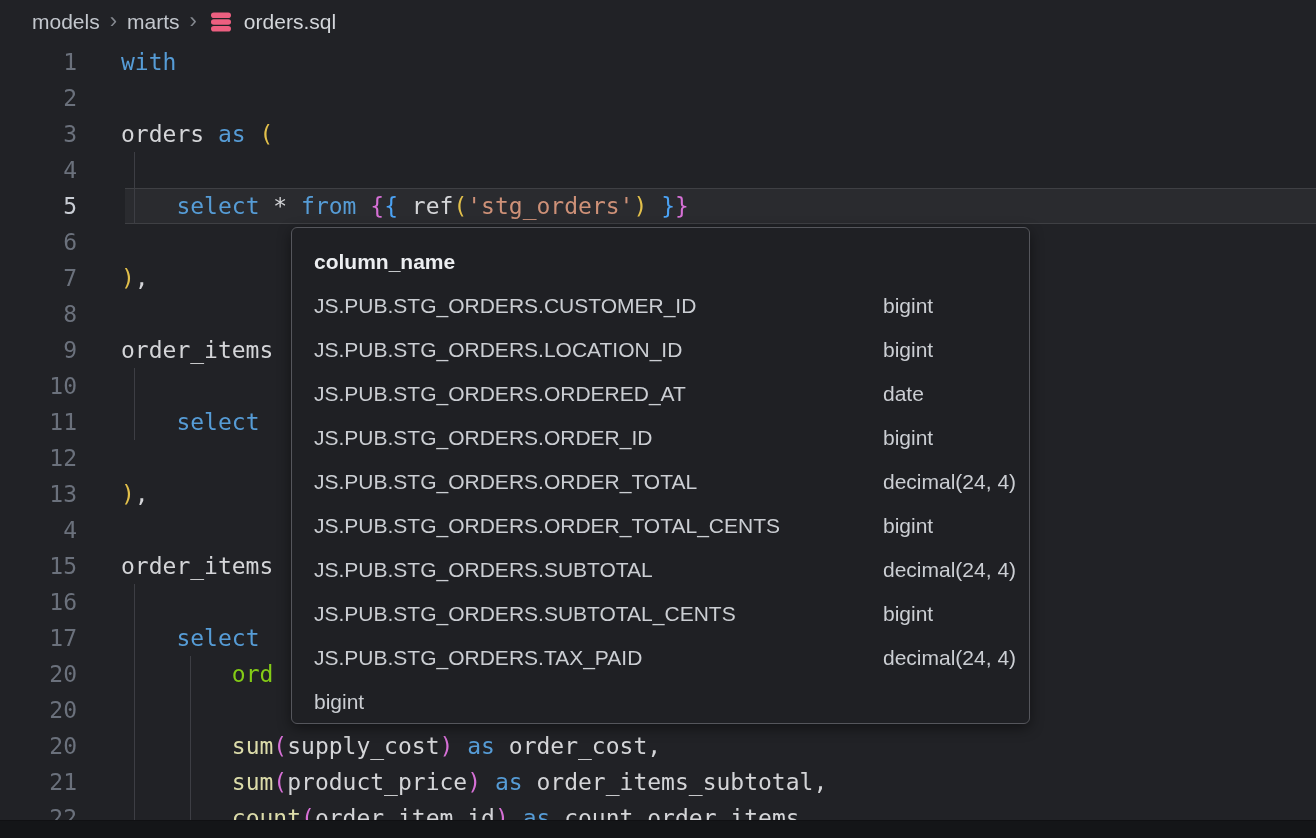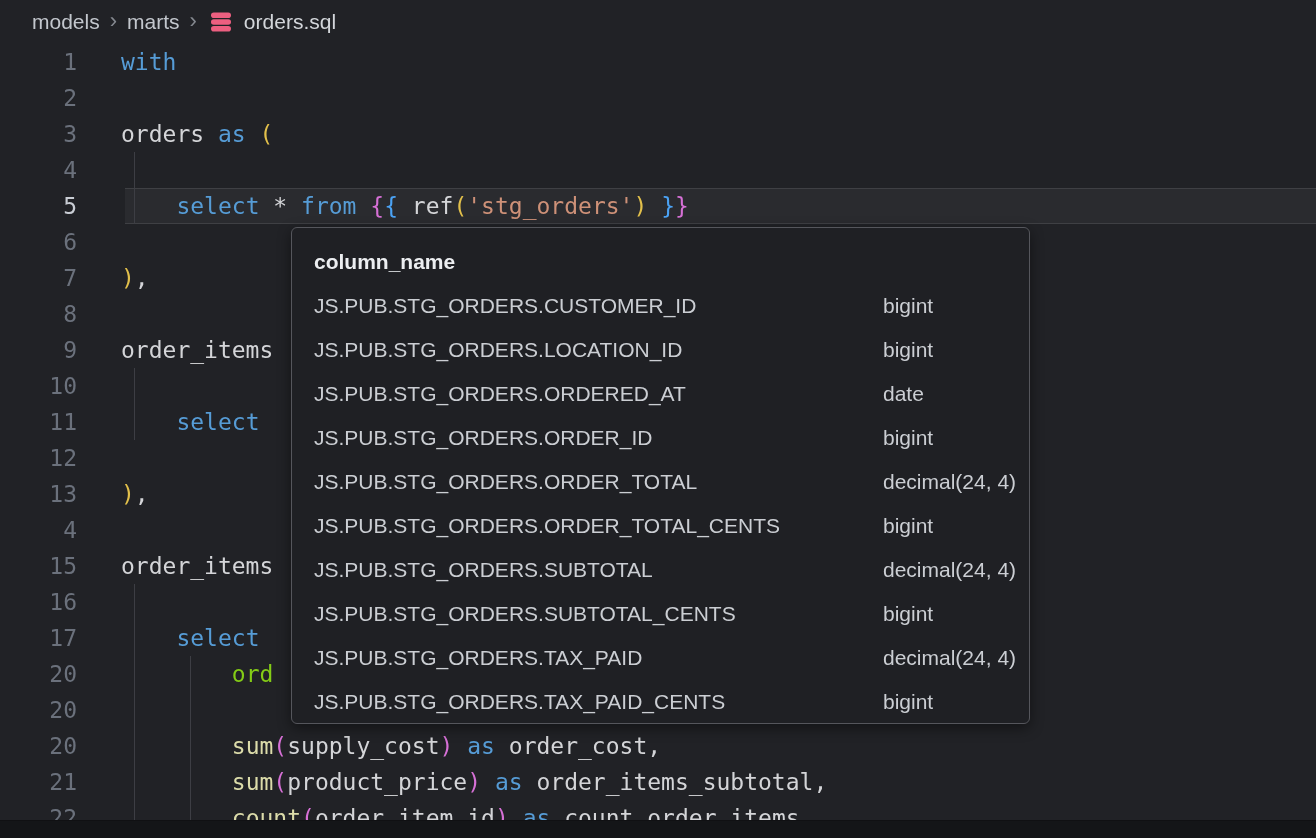--- a/index.html
+++ b/index.html
@@ -149,18 +149,17 @@
     </div>
     <div class="trow">
       <span>JS.PUB.STG_ORDERS.SUBTOTAL_CENTS</span>
       <span>bigint</span>
     </div>
     <div class="trow">
       <span>JS.PUB.STG_ORDERS.TAX_PAID</span>
       <span>decimal(24, 4)</span>
     </div>
     <div class="trow">
-      <span>JS.PUB.STG_ORDERS.TAX_PAID_CENTS</span>
       <span>bigint</span>
     </div>
   </div>
 
 <div class="bottom-strip"></div>
 
 </body></html>

